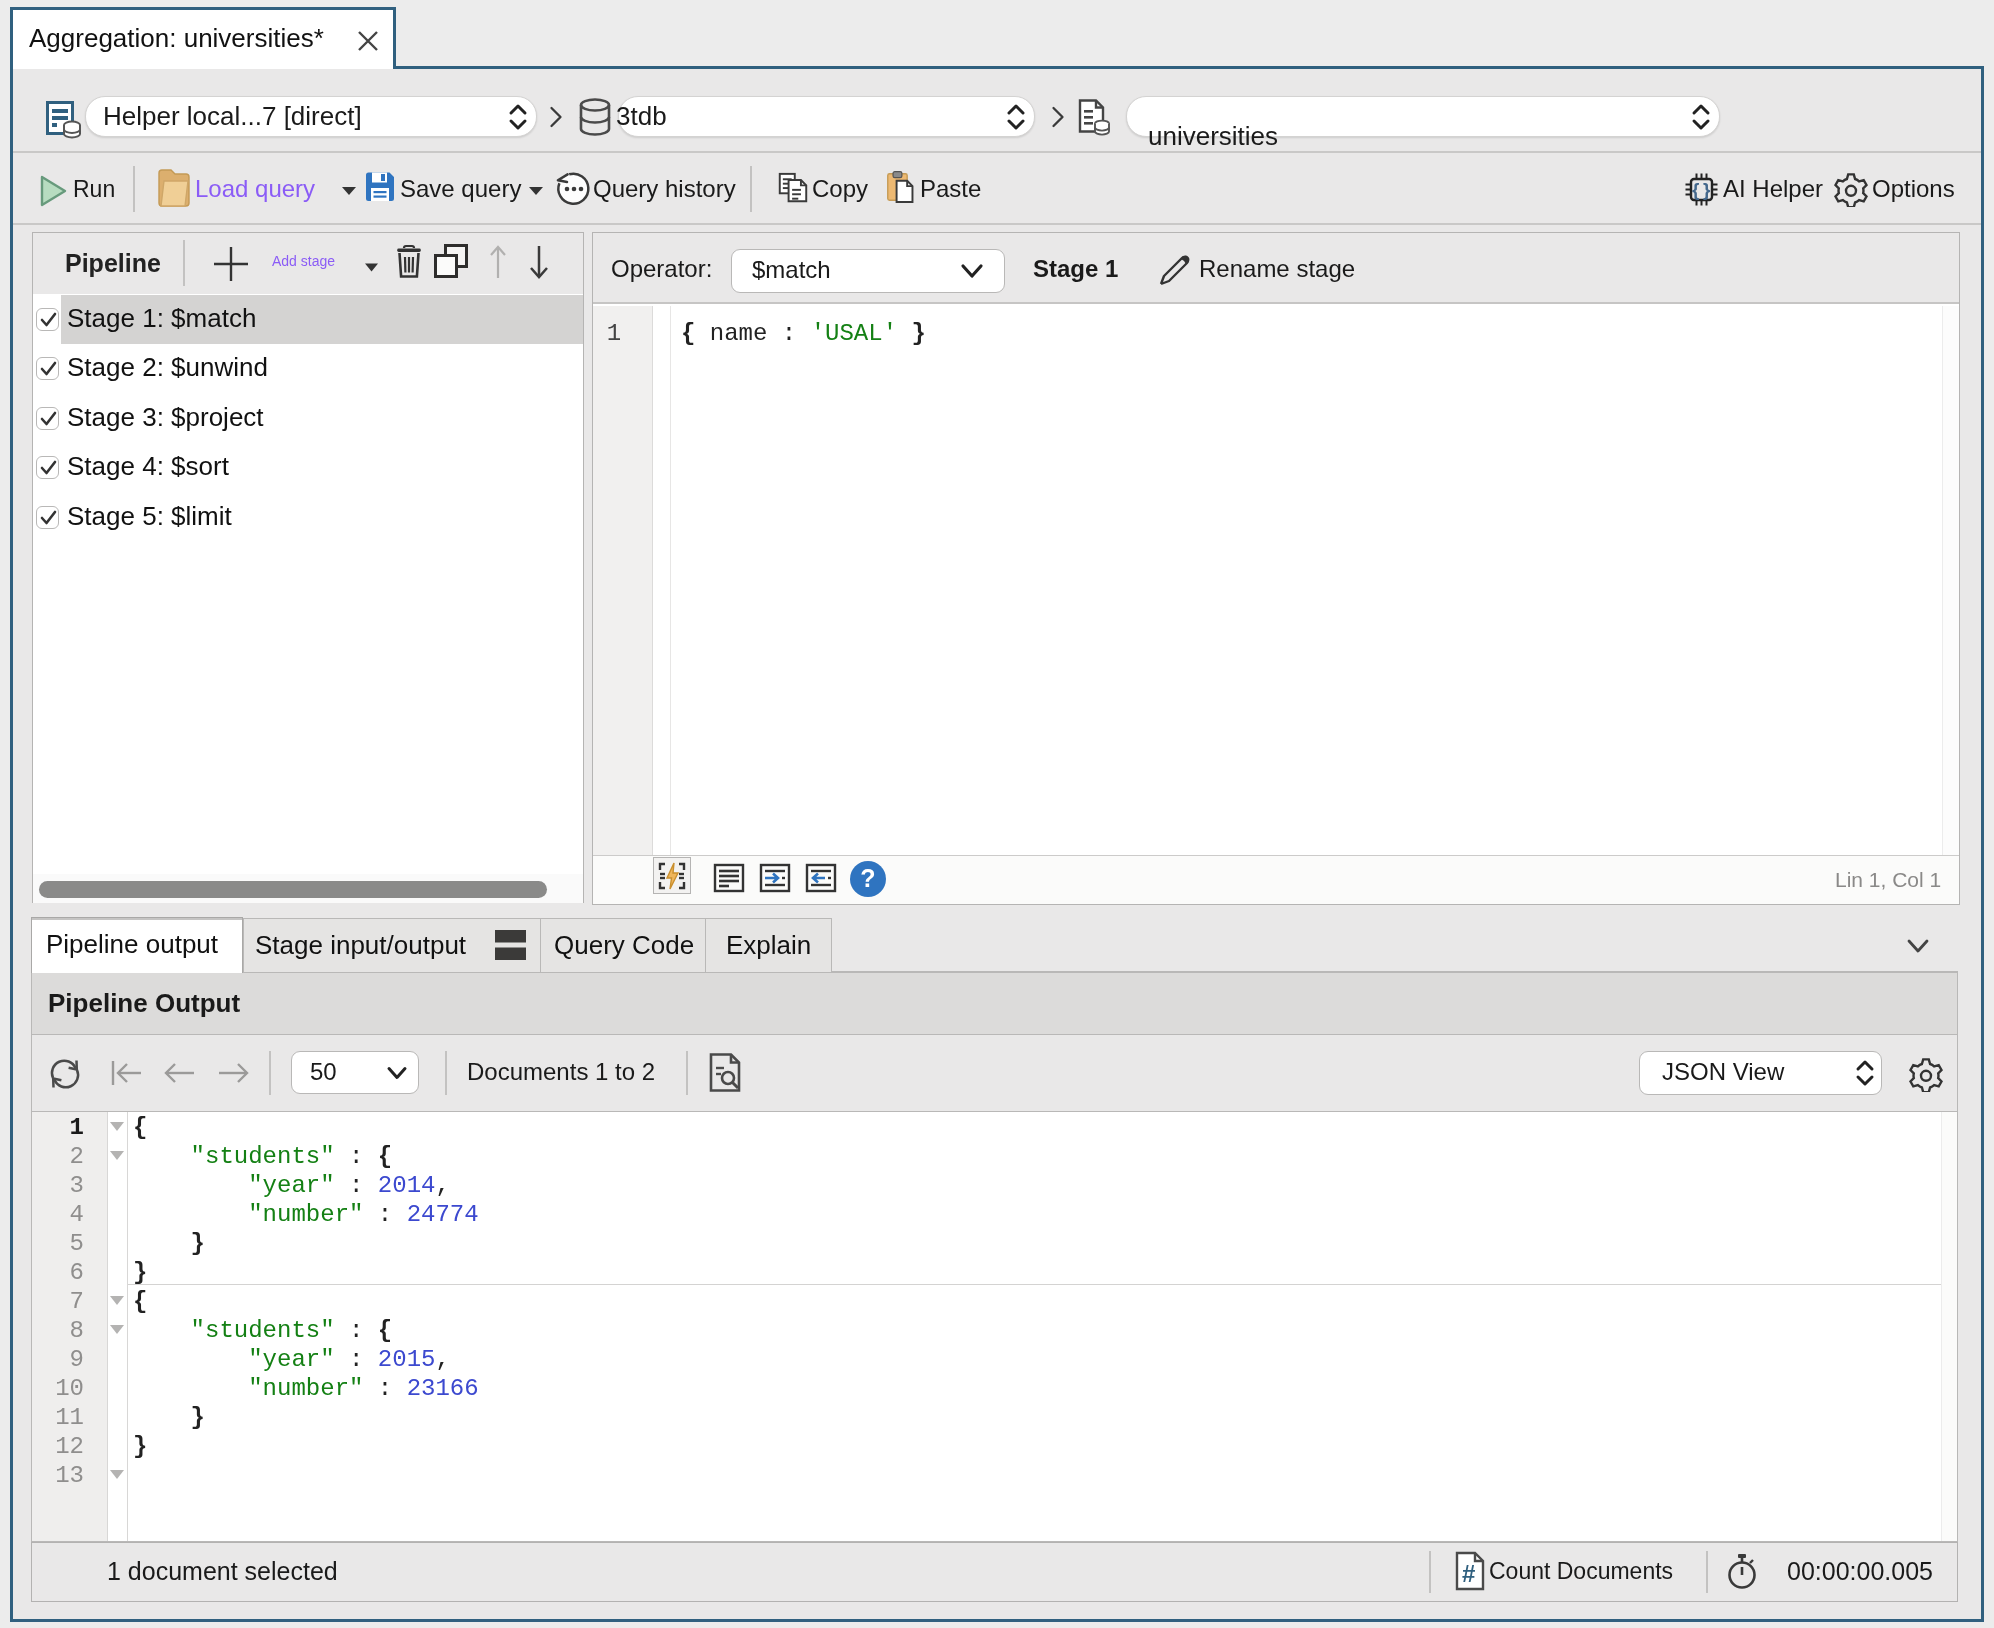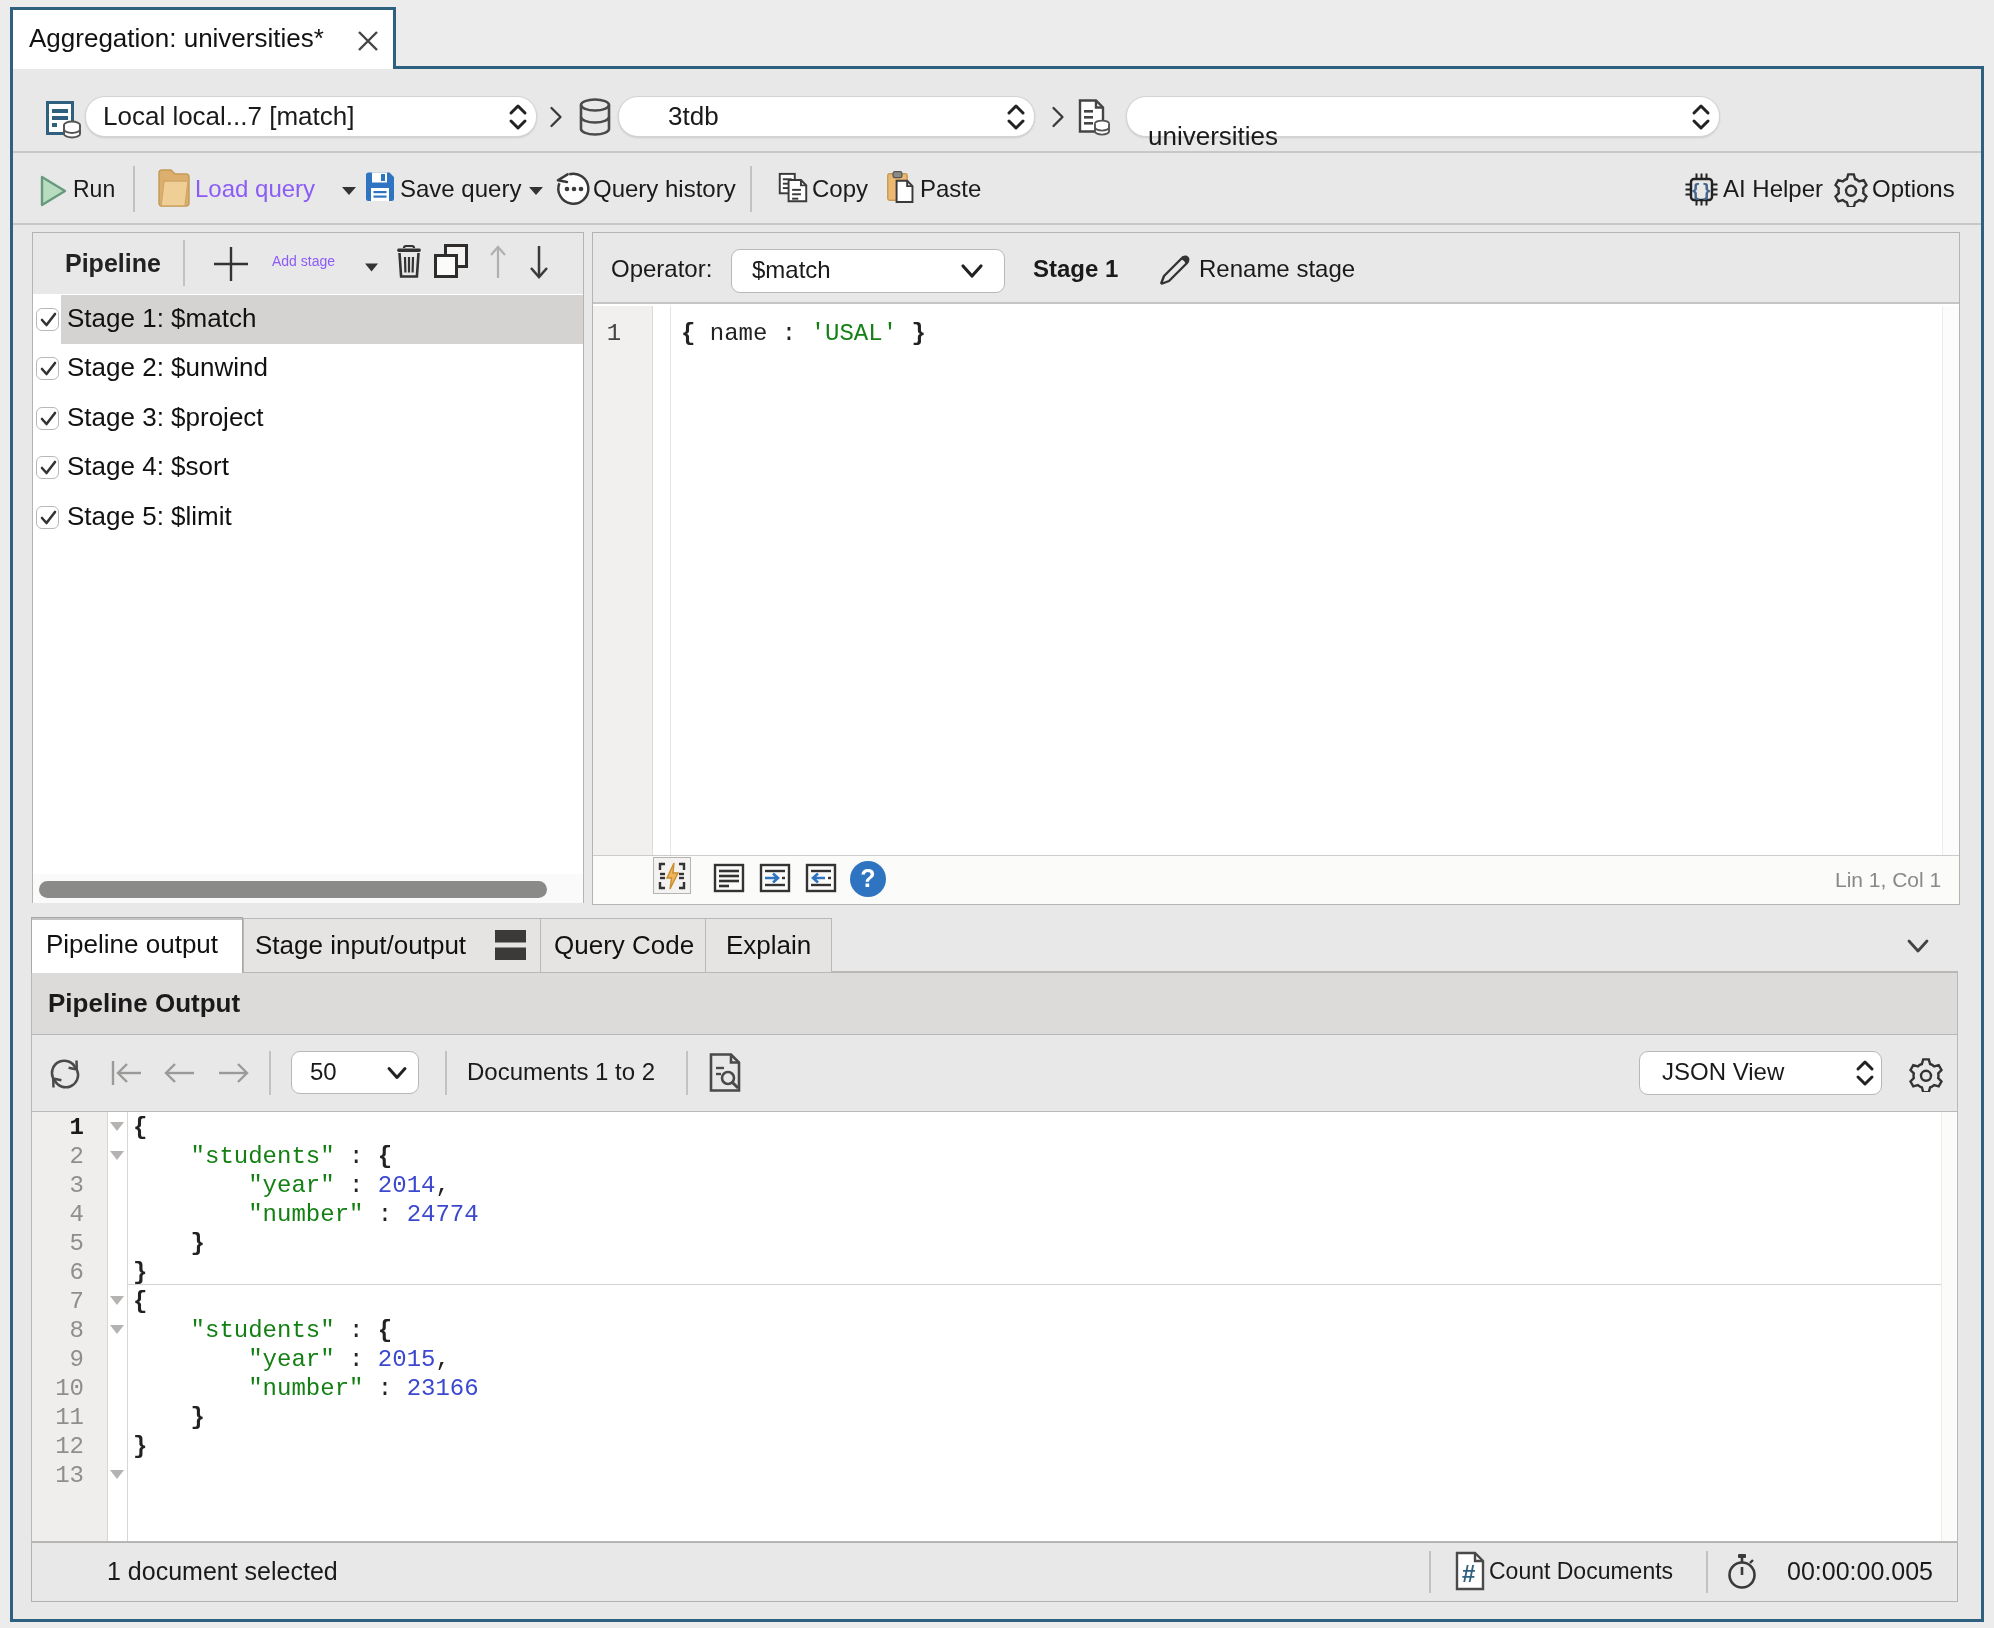--- a/index.html
+++ b/index.html
@@ -34,21 +34,21 @@
       <rect x="6" y="22" width="5" height="4" fill="#30607f"></rect>
       <g transform="translate(17,20)">
         <ellipse cx="9" cy="4" rx="8" ry="3.4" fill="#fff" stroke="#555" stroke-width="2"></ellipse>
         <path d="M1 4 v9 a8 3.4 0 0 0 16 0 v-9" fill="#fff" stroke="#555" stroke-width="2"></path>
         <path d="M1 8.5 a8 3.4 0 0 0 16 0" fill="none" stroke="#555" stroke-width="2"></path>
       </g>
     </svg>
   </div>
 
   <div class="abs" style="left:85px; top:96px; width:452px; height:41px; background:#ffffff; border:1px solid #d4d3d2; border-radius:20px; box-shadow:0 1px 2px rgba(0,0,0,0.12);"></div>
-  <div class="abs" style="left:103px; top:101px; font-size:26px; color:#1a1a1a;">Local local...7 [match]</div>
+  <div class="abs" style="left:103px; top:101px; font-size:26px; color:#1a1a1a;">Helper local...7 [direct]</div>
   <div class="abs" style="left:506px; top:103px;">
     <svg width="24" height="28" viewBox="0 0 24 28">
       <path d="M5 10 L12 3 L19 10" fill="none" stroke="#222" stroke-width="3" stroke-linecap="round" stroke-linejoin="round"></path>
       <path d="M5 18 L12 25 L19 18" fill="none" stroke="#222" stroke-width="3" stroke-linecap="round" stroke-linejoin="round"></path>
     </svg>
   </div>
   <div class="abs" style="left:548px; top:105px;">
       <svg width="16" height="24" viewBox="0 0 16 24">
         <path d="M3.5 3 L12.5 12 L3.5 21" fill="none" stroke="#3a3a3a" stroke-width="2.3" stroke-linecap="round" stroke-linejoin="round"></path>
       </svg>
@@ -56,21 +56,21 @@
 
   <div class="abs" style="left:578px; top:98px;">
     <svg width="34" height="38" viewBox="0 0 34 38">
       <ellipse cx="17" cy="7" rx="14" ry="5.5" fill="none" stroke="#4a4a4a" stroke-width="2.6"></ellipse>
       <path d="M3 7 v24 a14 5.5 0 0 0 28 0 v-24" fill="none" stroke="#4a4a4a" stroke-width="2.6"></path>
       <path d="M3 19 a14 5.5 0 0 0 28 0" fill="none" stroke="#4a4a4a" stroke-width="2.6"></path>
     </svg>
   </div>
 
   <div class="abs" style="left:618px; top:96px; width:417px; height:41px; background:#ffffff; border:1px solid #d4d3d2; border-radius:20px; box-shadow:0 1px 2px rgba(0,0,0,0.12);"></div>
-  <div class="abs" style="left:668px; top:101px; font-size:26px; color:#1a1a1a;">3tdb</div>
+  <div class="abs" style="left:616px; top:101px; font-size:26px; color:#1a1a1a;">3tdb</div>
   <div class="abs" style="left:1004px; top:103px;">
     <svg width="24" height="28" viewBox="0 0 24 28">
       <path d="M5 10 L12 3 L19 10" fill="none" stroke="#222" stroke-width="3" stroke-linecap="round" stroke-linejoin="round"></path>
       <path d="M5 18 L12 25 L19 18" fill="none" stroke="#222" stroke-width="3" stroke-linecap="round" stroke-linejoin="round"></path>
     </svg>
   </div>
   <div class="abs" style="left:1050px; top:105px;">
       <svg width="16" height="24" viewBox="0 0 16 24">
         <path d="M3.5 3 L12.5 12 L3.5 21" fill="none" stroke="#3a3a3a" stroke-width="2.3" stroke-linecap="round" stroke-linejoin="round"></path>
       </svg>

